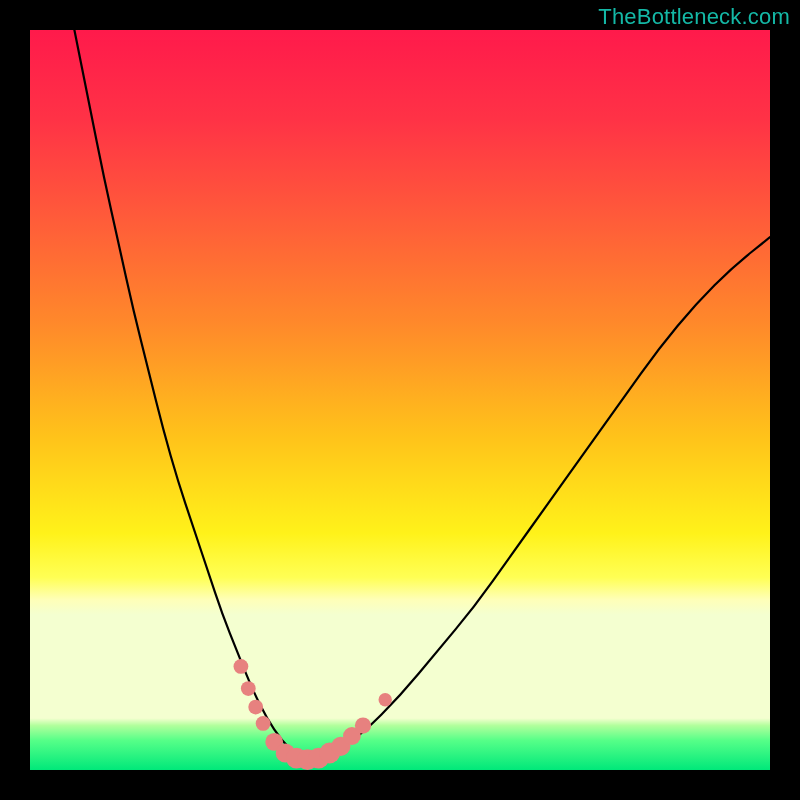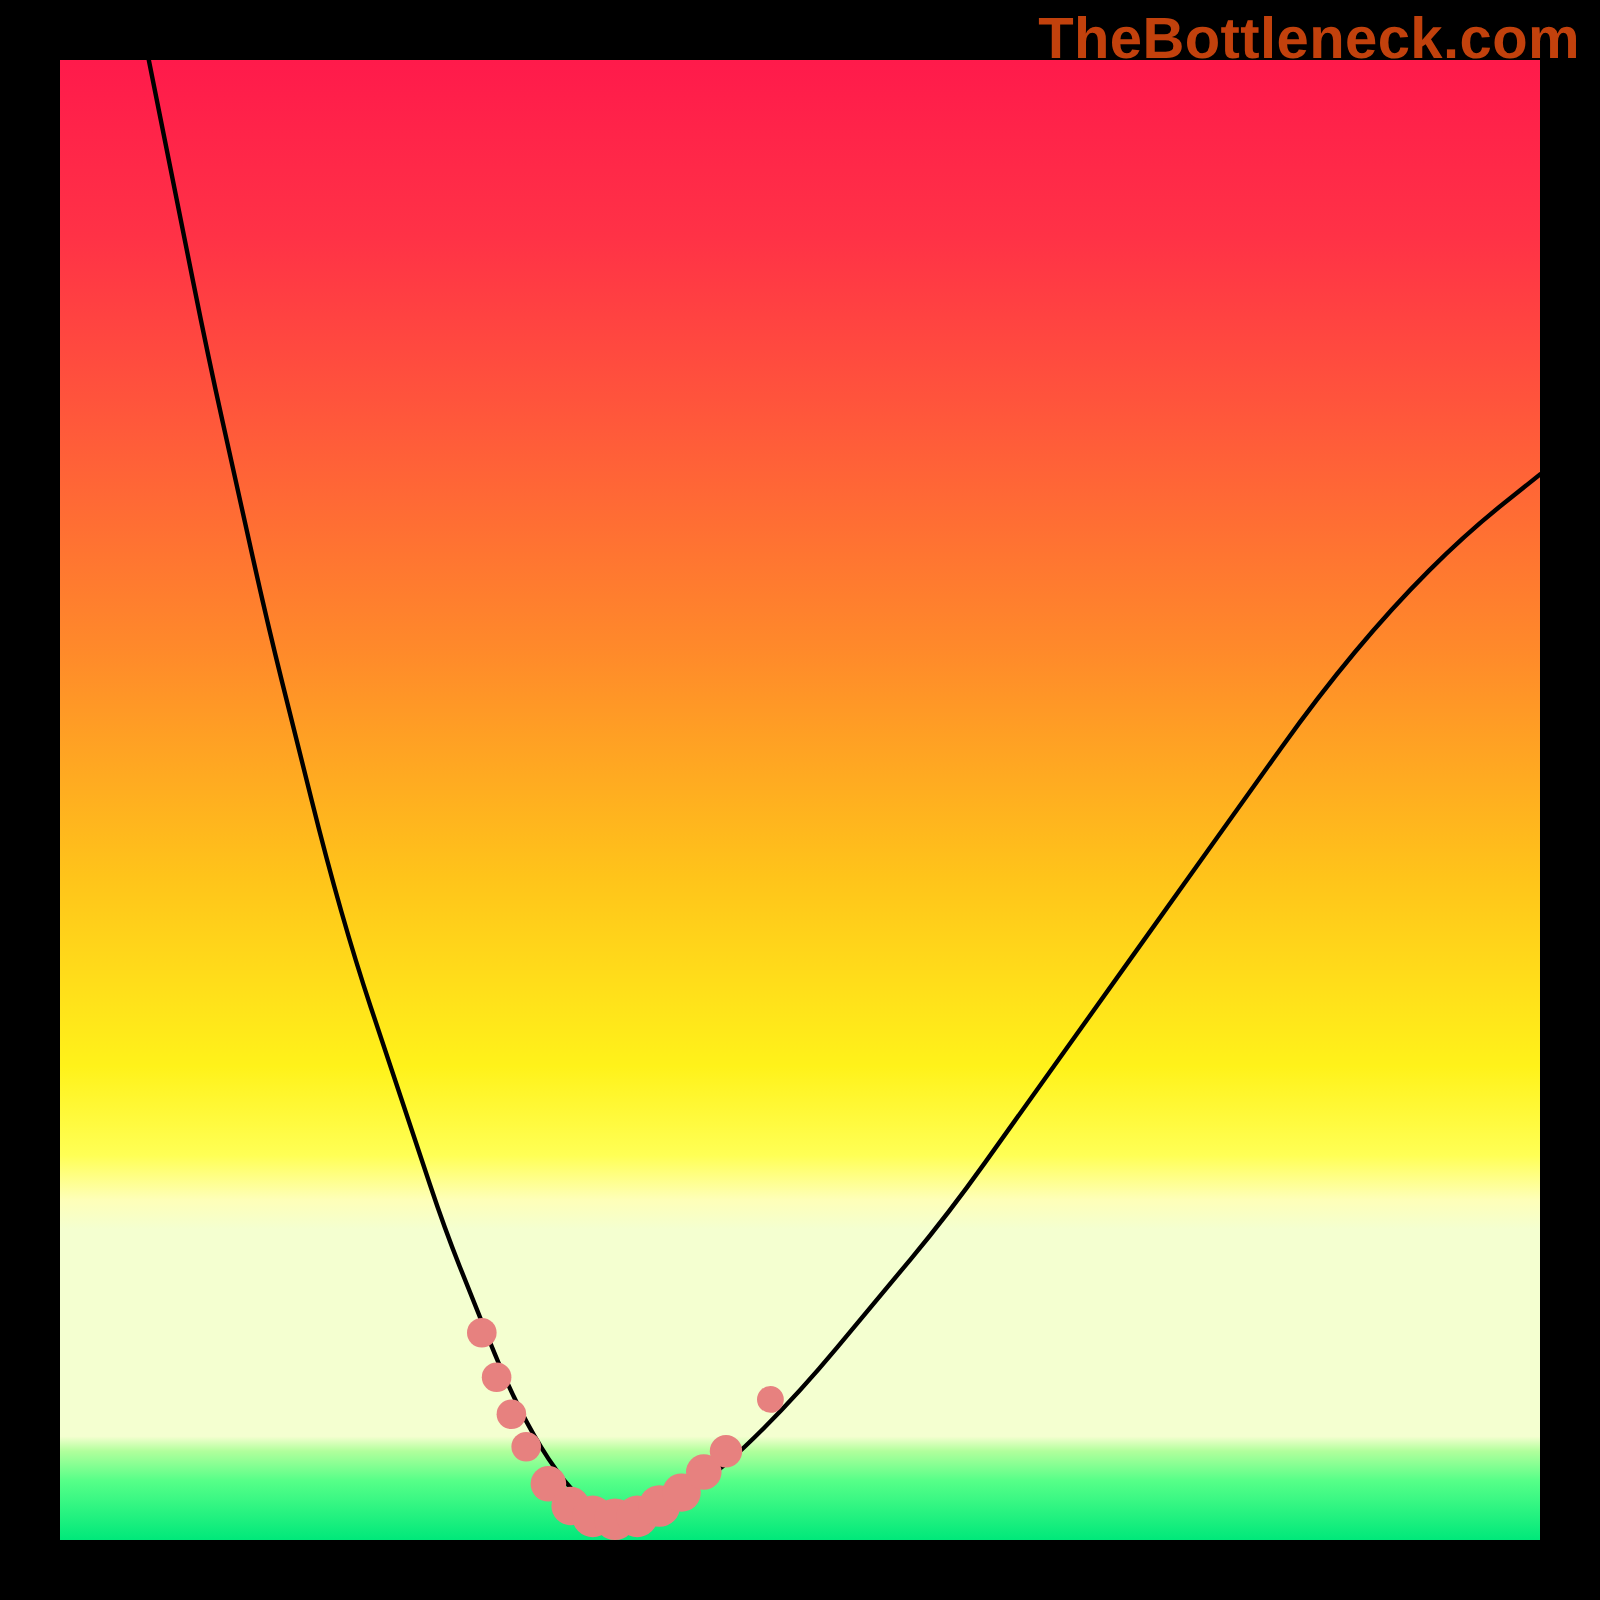--- a/index.html
+++ b/index.html
@@ -25,23 +25,23 @@
     overflow: hidden;
   }
   .gradient-bg {
     position: absolute;
     left: 0; top: 0; right: 0; bottom: 0;
   }
   .watermark {
     position: absolute;
     top: 4px;
     right: 10px;
-    color: #c2410c;
-    font-size: 29px;
-    font-weight: 700;
+    color: #14b8a6;
+    font-size: 22px;
+    font-weight: 400;
     letter-spacing: 0.2px;
   }
   svg.curve {
     position: absolute;
     left: 0; top: 0;
     width: 740px;
     height: 740px;
     overflow: visible;
   }
 </style>

